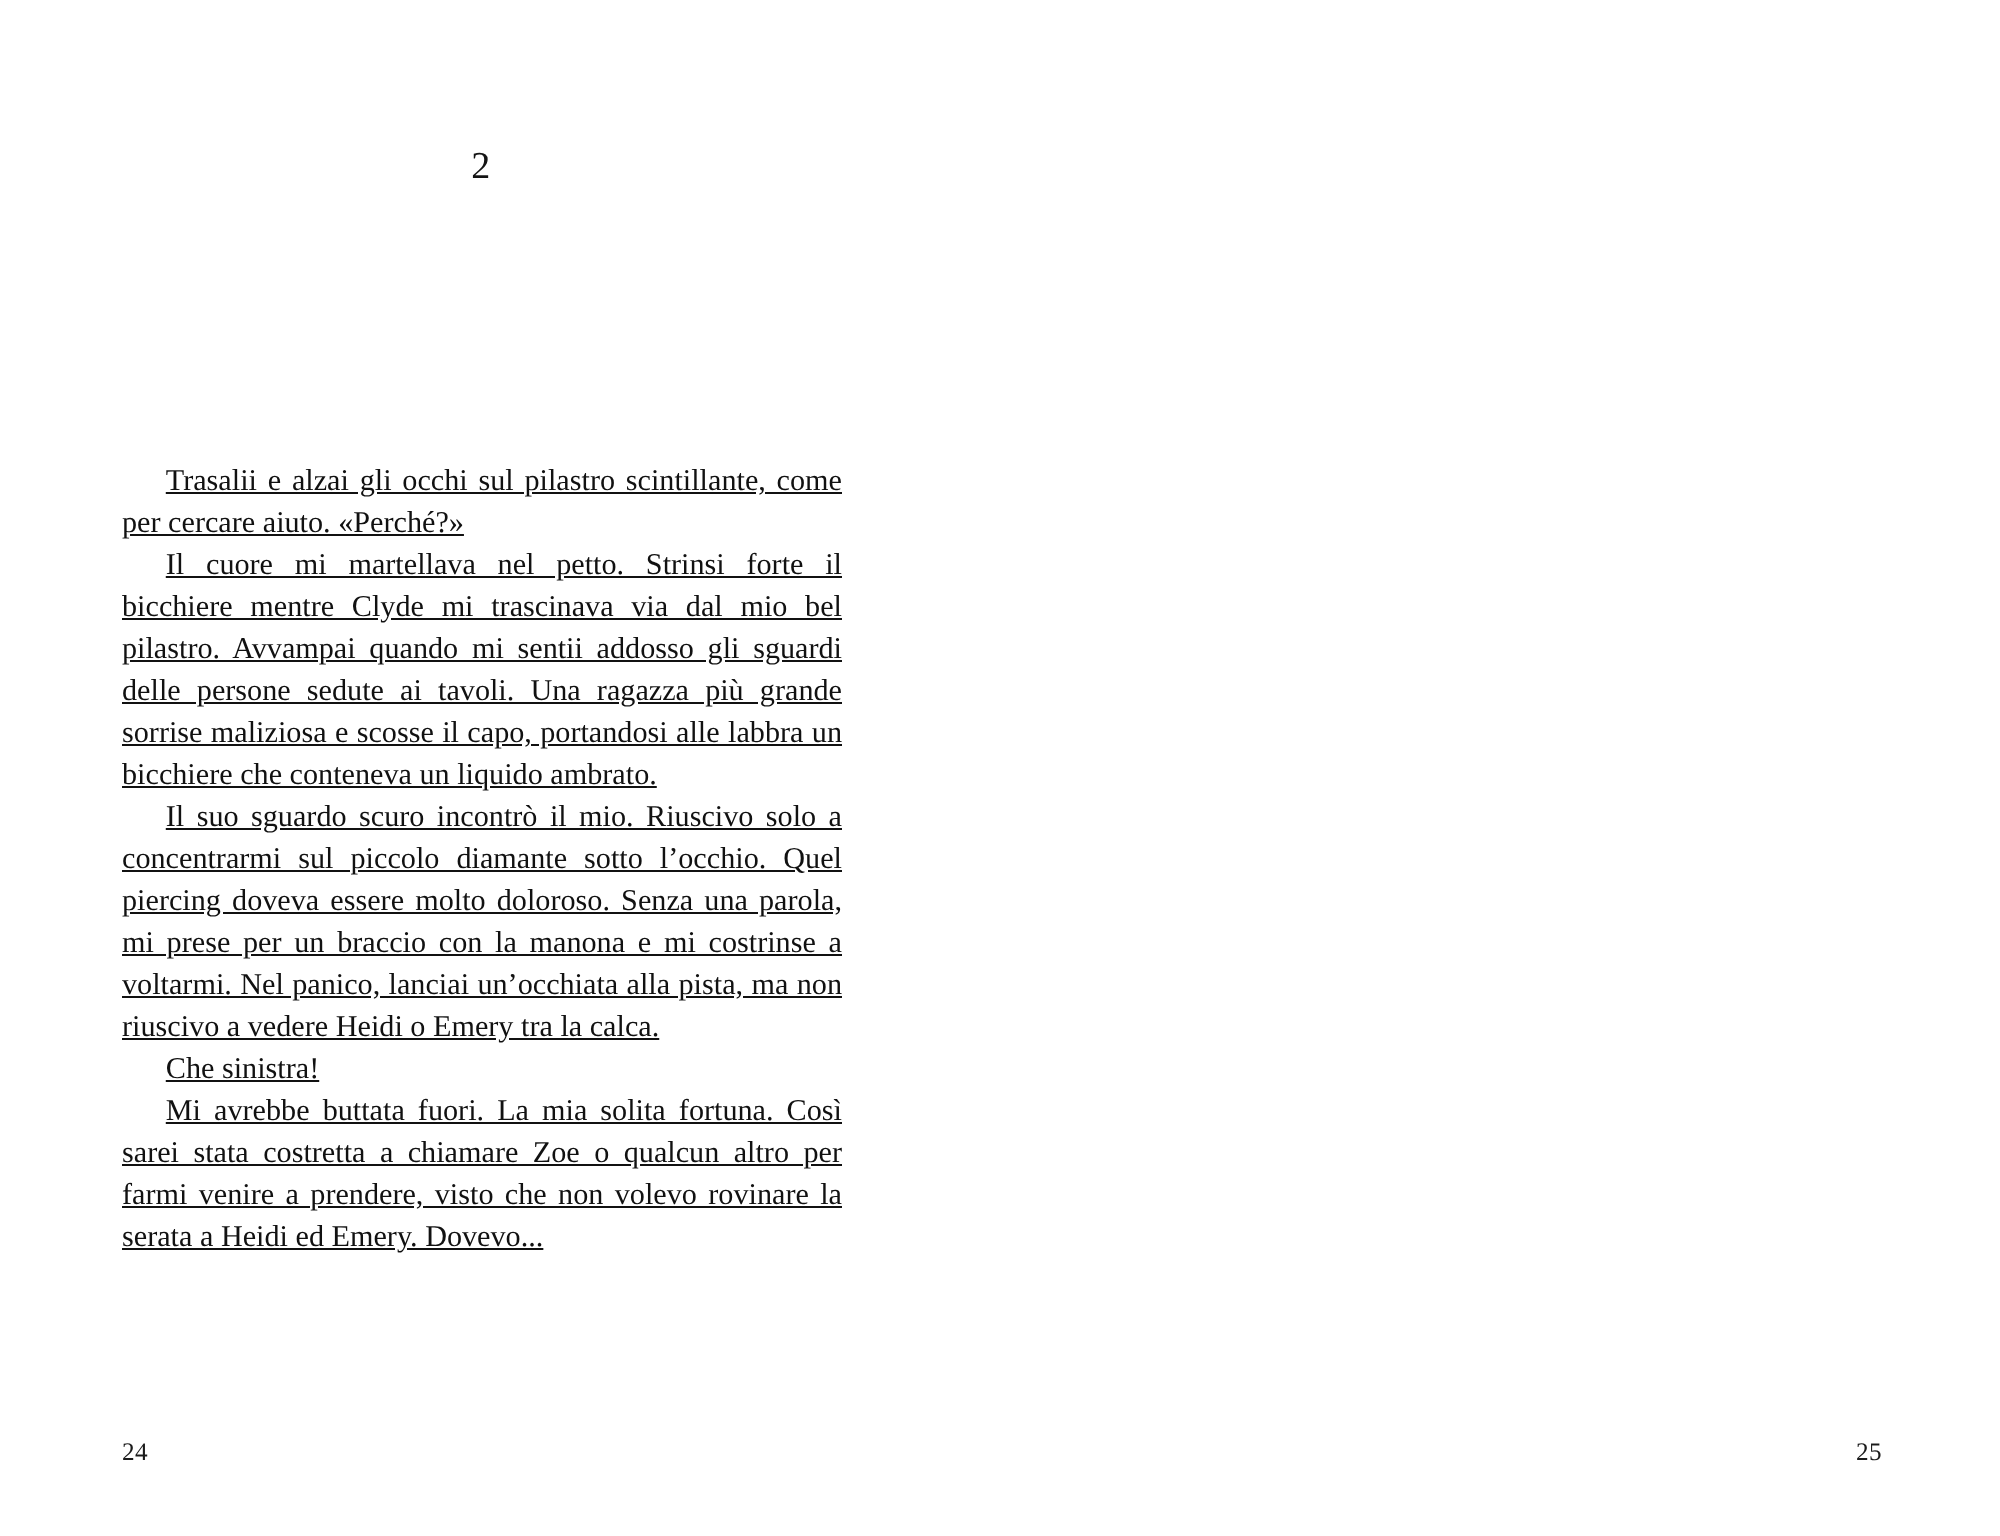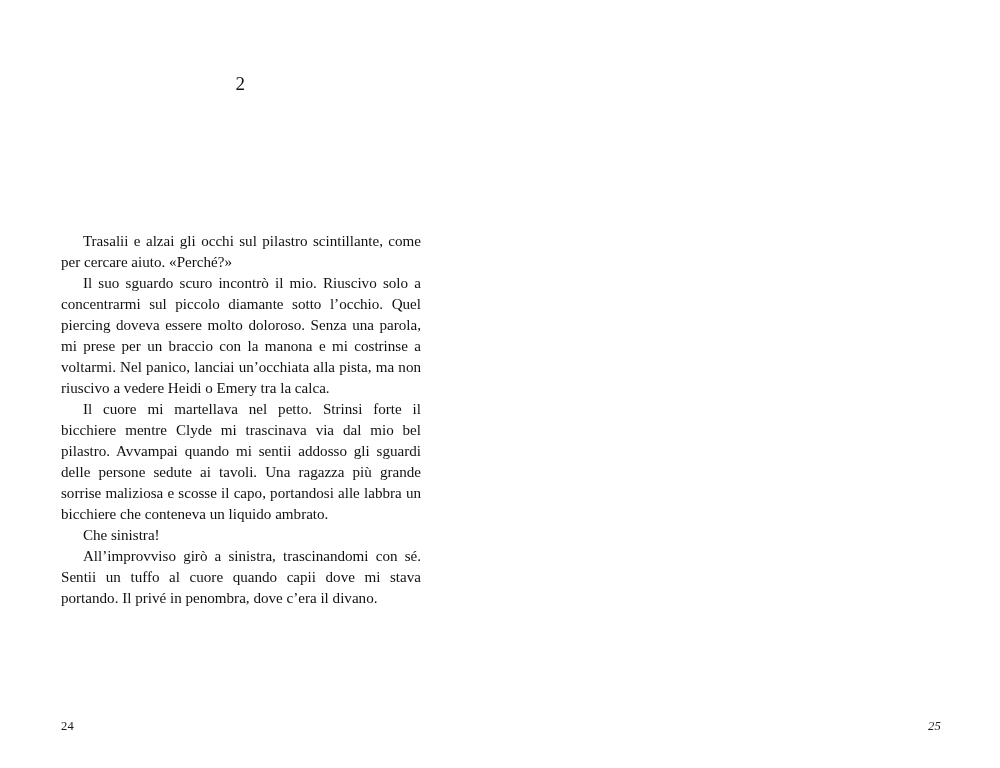--- a/index.html
+++ b/index.html
@@ -48,20 +48,21 @@
     text-align: justify;
     text-justify: inter-word;
     hyphens: manual;
     -webkit-hyphens: manual;
     color: #111111;
   }
   .textblock-left {
     left: 61px;
     top: 231px;
     width: 360px;
+    text-decoration: underline;
   }
 
   .textblock p {
     margin: 0;
     text-indent: 1.45em;
   }
   
   .textblock p:last-child {
     text-align: justify;
   }
@@ -74,38 +75,37 @@
     line-height: 16px;
     color: #1b1b1b;
     letter-spacing: 0.2px;
   }
   .folio-left {
     left: 61px;
     text-align: center;
   }
   .folio-right {
     right: 59px;
-    font-style: italic;
   }
 </style>
 </head>
 <body>
 
 <div class="spread">
 
   <div class="page page-left">
 
     <div class="chapter-number">2</div>
 
     <div class="textblock textblock-left">
       <p>Trasalii e alzai gli occhi sul pilastro scintillante, come per cercare aiuto. «Perché?»</p>
+      <p>Il cuore mi martellava nel petto. Strinsi forte il bicchiere mentre Clyde mi trascinava via dal mio bel pilastro. Avvampai quando mi sentii addosso gli sguardi delle persone sedute ai tavoli. Una ragazza più grande sorrise maliziosa e scosse il capo, portandosi alle labbra un bicchiere che conteneva un liquido ambrato.</p>
       <p>Il suo sguardo scuro incontrò il mio. Riuscivo solo a concentrarmi sul piccolo diamante sotto l’occhio. Quel piercing doveva essere molto doloroso. Senza una parola, mi prese per un braccio con la manona e mi costrinse a voltarmi. Nel panico, lanciai un’occhiata alla pista, ma non riuscivo a vedere Heidi o Emery tra la calca.</p>
-      <p>Il cuore mi martellava nel petto. Strinsi forte il bicchiere mentre Clyde mi trascinava via dal mio bel pilastro. Avvampai quando mi sentii addosso gli sguardi delle persone sedute ai tavoli. Una ragazza più grande sorrise maliziosa e scosse il capo, portandosi alle labbra un bicchiere che conteneva un liquido ambrato.</p>
       <p>Che sinistra!</p>
-      <p>All’improvviso girò a sinistra, trascinandomi con sé. Sentii un tuffo al cuore quando capii dove mi stava portando. Il privé in penombra, dove c’era il divano.</p>
+      <p>Mi avrebbe buttata fuori. La mia solita fortuna. Così sarei stata costretta a chiamare Zoe o qualcun altro per farmi venire a prendere, visto che non volevo rovinare la serata a Heidi ed Emery. Dovevo...</p>
     </div>
 
     <div class="folio folio-left">24</div>
   </div>
 
   <div class="page page-right">
 
     <div class="folio folio-right">25</div>
   </div>
 

